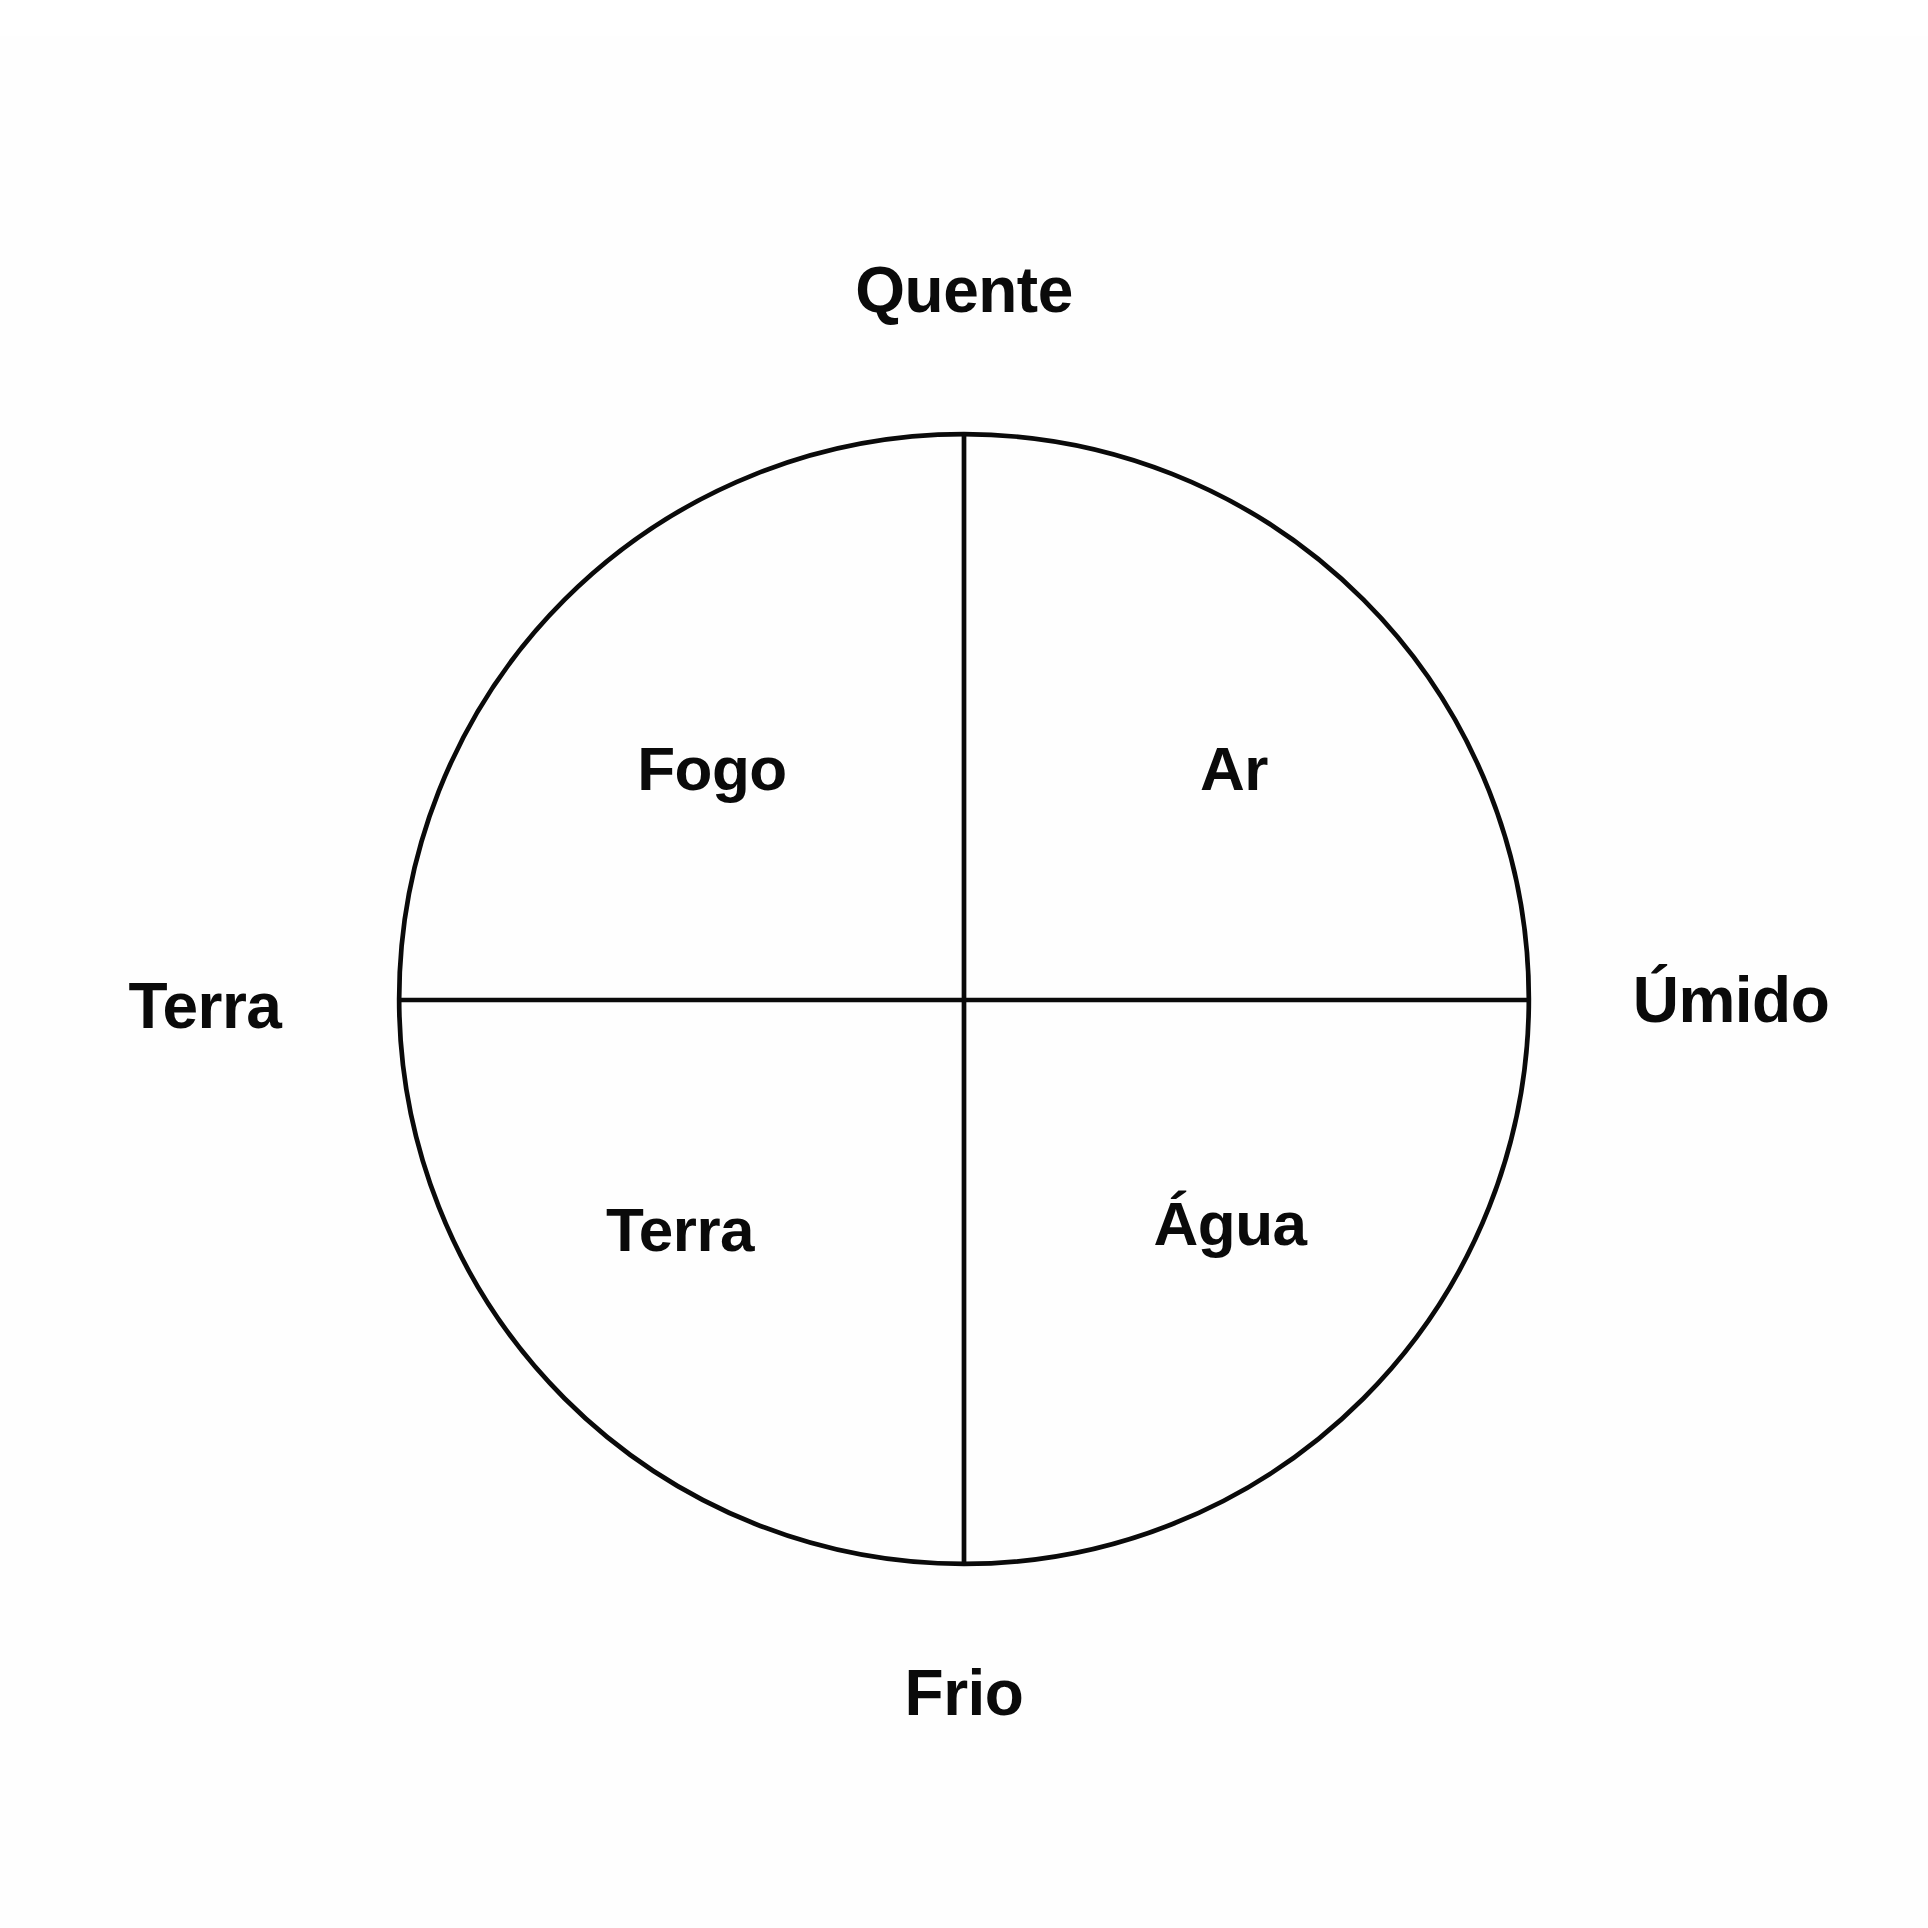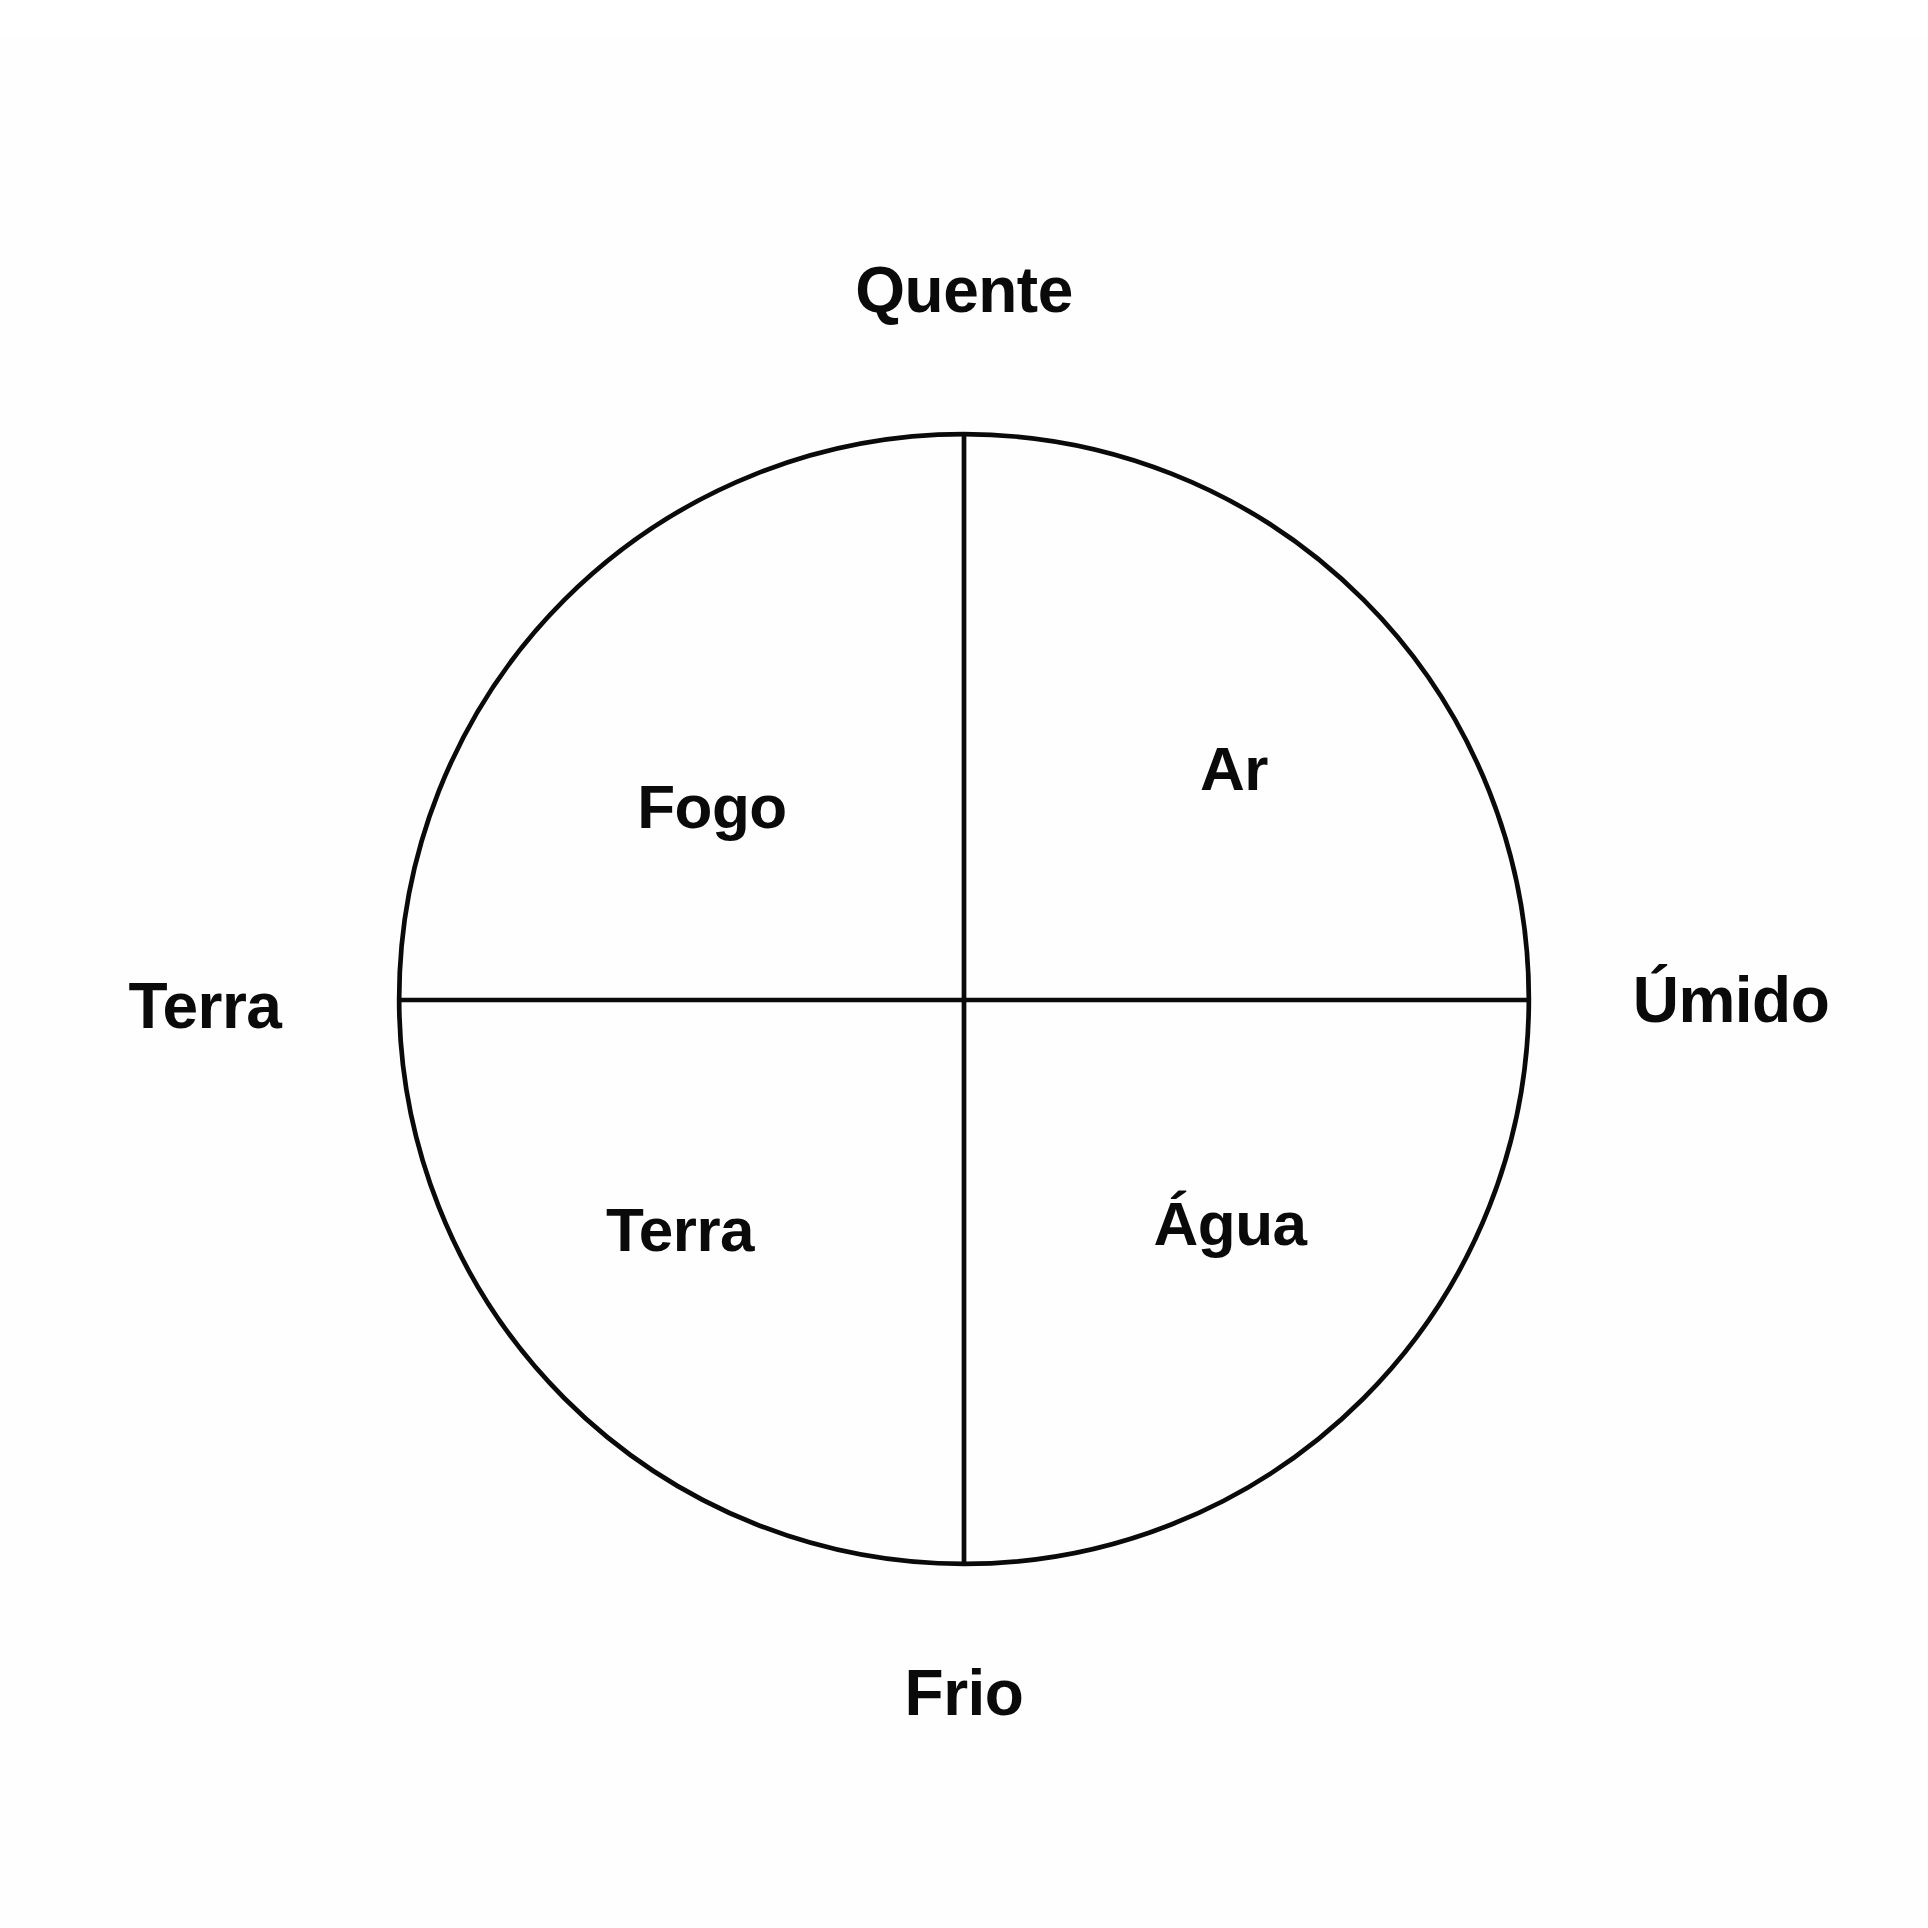--- a/index.html
+++ b/index.html
@@ -74,21 +74,21 @@
   #label-umido {
     left: 1731px;
     top: 964px;
     transform: translate(-50%, -50%);
     text-align: center;
   }
 
   
   #label-fogo {
     left: 712px;
-    top: 771px;
+    top: 733px;
     transform: translate(-50%, -50%);
     text-align: left;
   }
   #label-ar {
     left: 1234px;
     top: 733px;
     transform: translate(-50%, -50%);
     text-align: left;
   }
   #label-terra {

